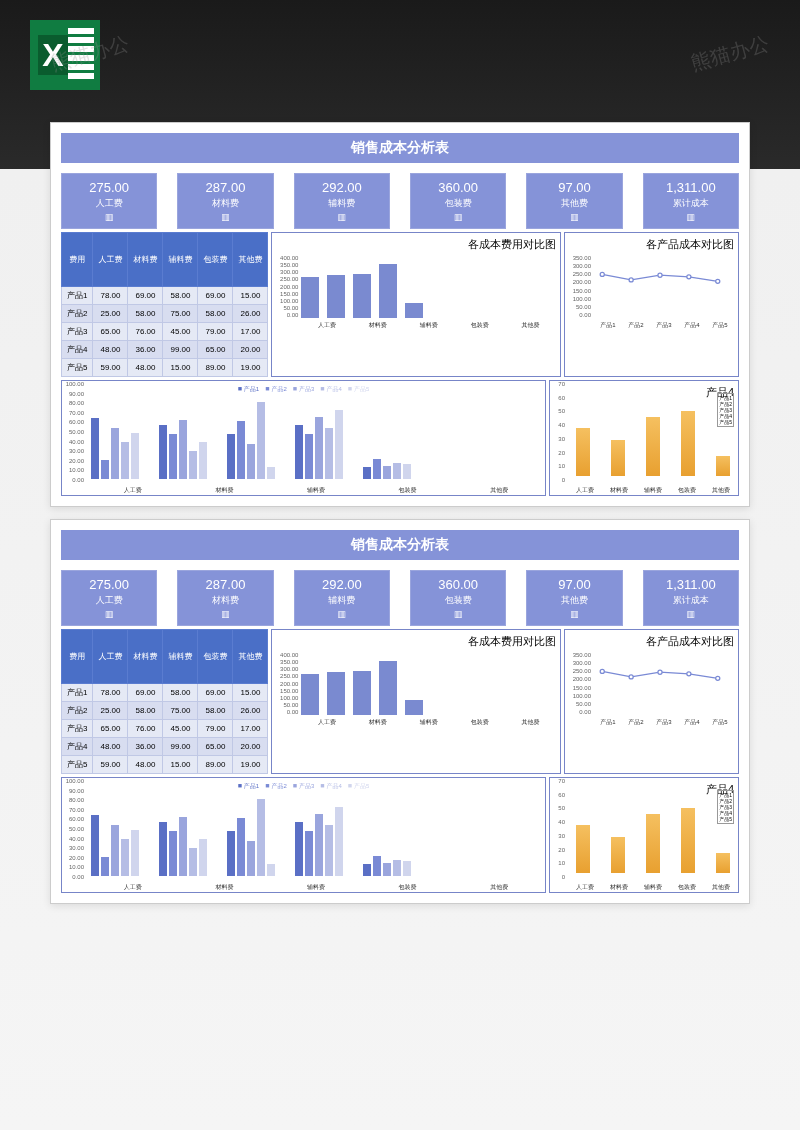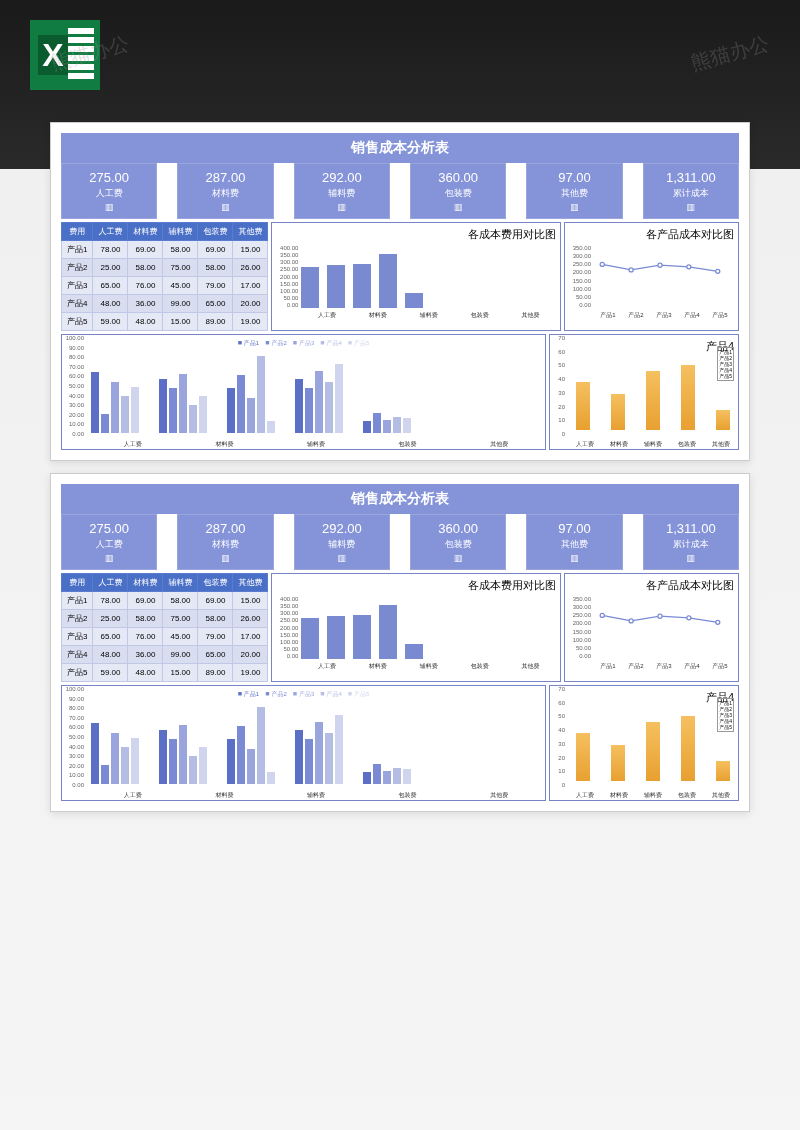--- a/index.html
+++ b/index.html
@@ -6,28 +6,28 @@
 body{width:800px;height:1130px;background:linear-gradient(180deg,#1a1a1a 0%,#2a2a2a 15%,#f0f0f0 15%,#f5f5f5 100%);overflow:hidden}
 .header{display:flex;align-items:center;padding:20px 30px;gap:15px}
 .excel-icon{width:70px;height:70px;background:#107c41;position:relative;display:flex;align-items:center;justify-content:center}
 .excel-icon::before{content:"X";color:white;font-size:32px;font-weight:bold;position:absolute;left:8px;background:#0a5c2e;width:30px;height:40px;display:flex;align-items:center;justify-content:center}
 .excel-icon::after{content:"";position:absolute;right:6px;top:8px;width:26px;height:54px;background:repeating-linear-gradient(to bottom,#fff 0,#fff 6px,#107c41 6px,#107c41 9px)}
 .header-text{flex:1;color:#fff;text-align:right}
 .header-title{font-size:44px;font-weight:bold;letter-spacing:4px;margin-bottom:6px}
 .header-sub{font-size:16px;letter-spacing:1px}
 .page{background:#fff;margin:12px 50px;padding:10px;border:1px solid #ccc;box-shadow:0 2px 8px rgba(0,0,0,0.1)}
 .sheet-title{background:#8593d8;color:#fff;text-align:center;padding:6px;font-size:14px;font-weight:bold}
-.summary-row{display:flex;gap:20px;margin-top:0}
+.summary-row{display:flex;gap:20px;margin-top:10px}
 .summary-cell{flex:1;background:#8593d8;color:#fff;text-align:center;padding:6px 2px;border:1px solid #9aa5dd}
 .summary-val{font-size:13px;font-weight:500}
 .summary-lbl{font-size:9px;margin-top:2px}
 .summary-icon{font-size:9px;margin-top:2px}
 .content-row{display:flex;gap:3px;margin-top:3px}
 .data-table{border-collapse:collapse;font-size:8px}
-.data-table th{background:#4a6fc7;color:#fff;padding:3px 5px;border:1px solid #5a7cd0;font-weight:normal}
+.data-table th{background:#4a6fc7;color:#fff;padding:21px 5px;border:1px solid #5a7cd0;font-weight:normal}
 .data-table td{background:#d8ddf0;padding:3px 5px;border:1px solid #c0c8e5;text-align:center}
 .data-table tr:nth-child(even) td{background:#e5e9f5}
 .chart-box{border:1px solid #7785c8;background:#fff;padding:4px;flex:1;position:relative}
 .chart-title{font-size:11px;text-align:right;font-weight:normal;margin-bottom:3px}
 .chart-area{position:relative;height:75px;display:flex;align-items:flex-end;padding-left:25px;padding-bottom:12px;gap:8px}
 .y-axis{position:absolute;left:0;top:0;bottom:12px;width:22px;display:flex;flex-direction:column;justify-content:space-between;font-size:6px;text-align:right;color:#666}
 .bar{background:#7a8ad0;width:18px}
 .x-axis{position:absolute;bottom:0;left:25px;right:0;display:flex;justify-content:space-around;font-size:6px;color:#333}
 .line-chart{position:relative;height:75px;padding:2px 8px 12px 25px}
 .line-svg{width:100%;height:60px}

